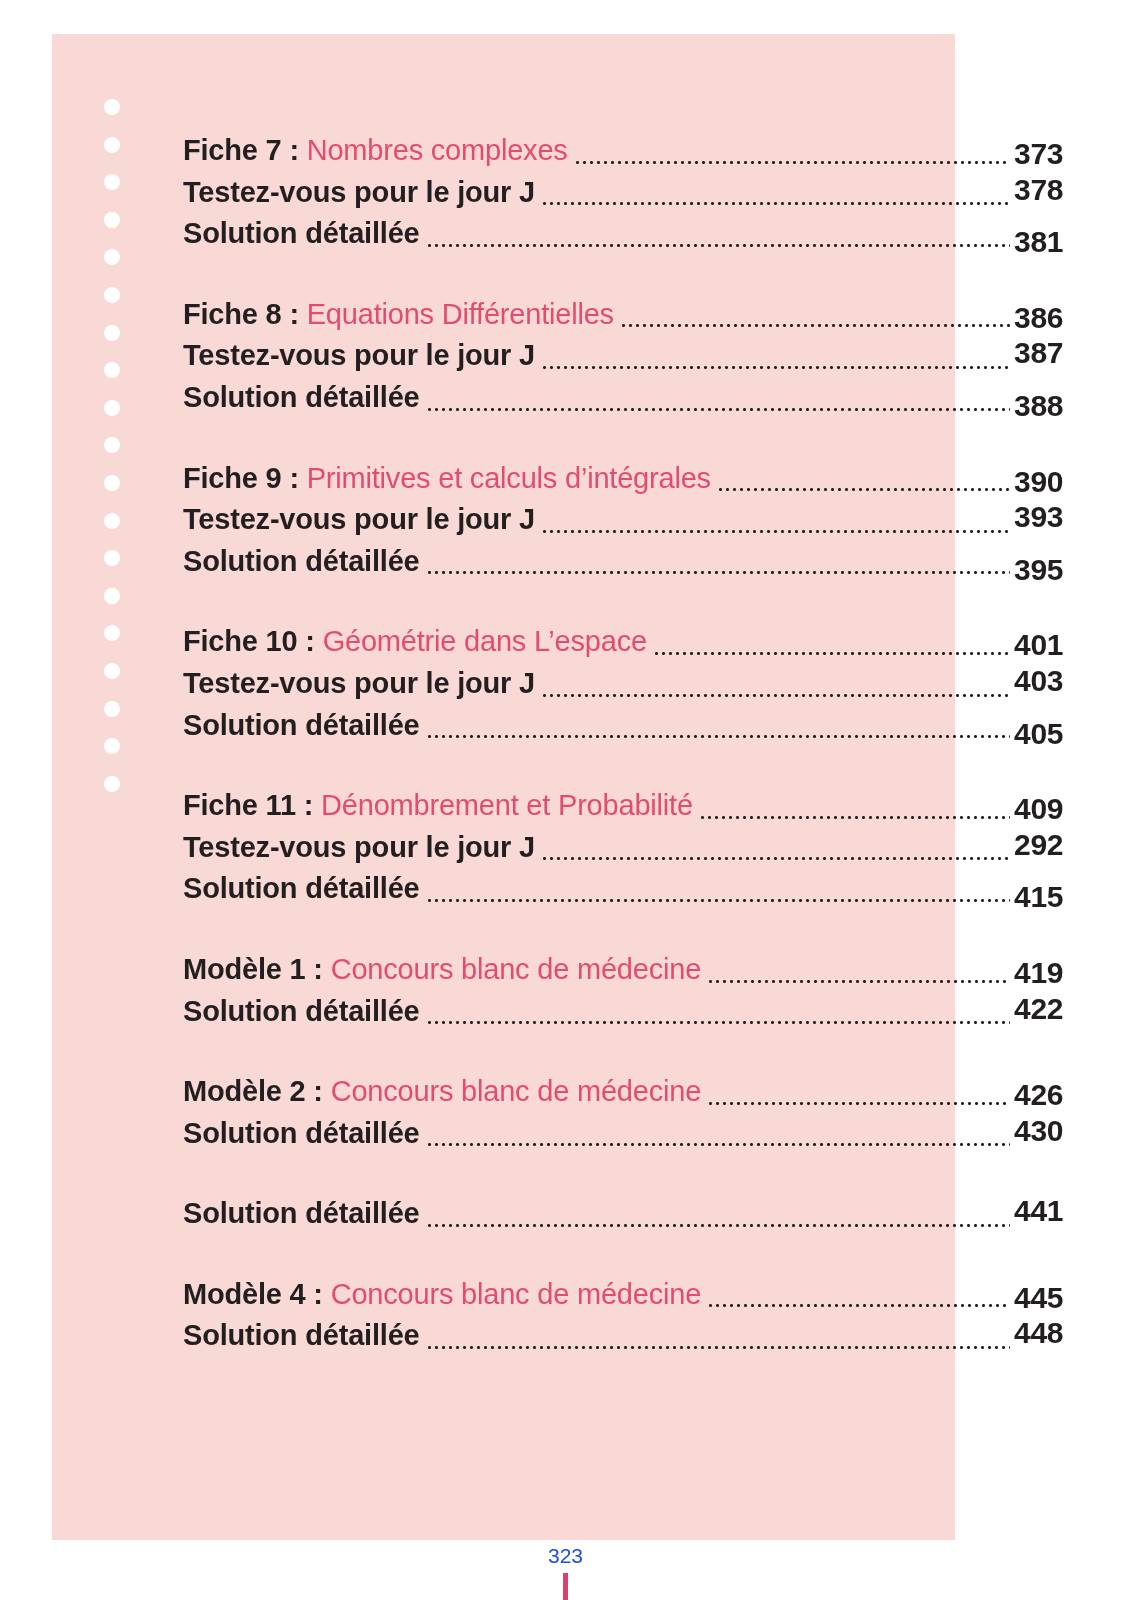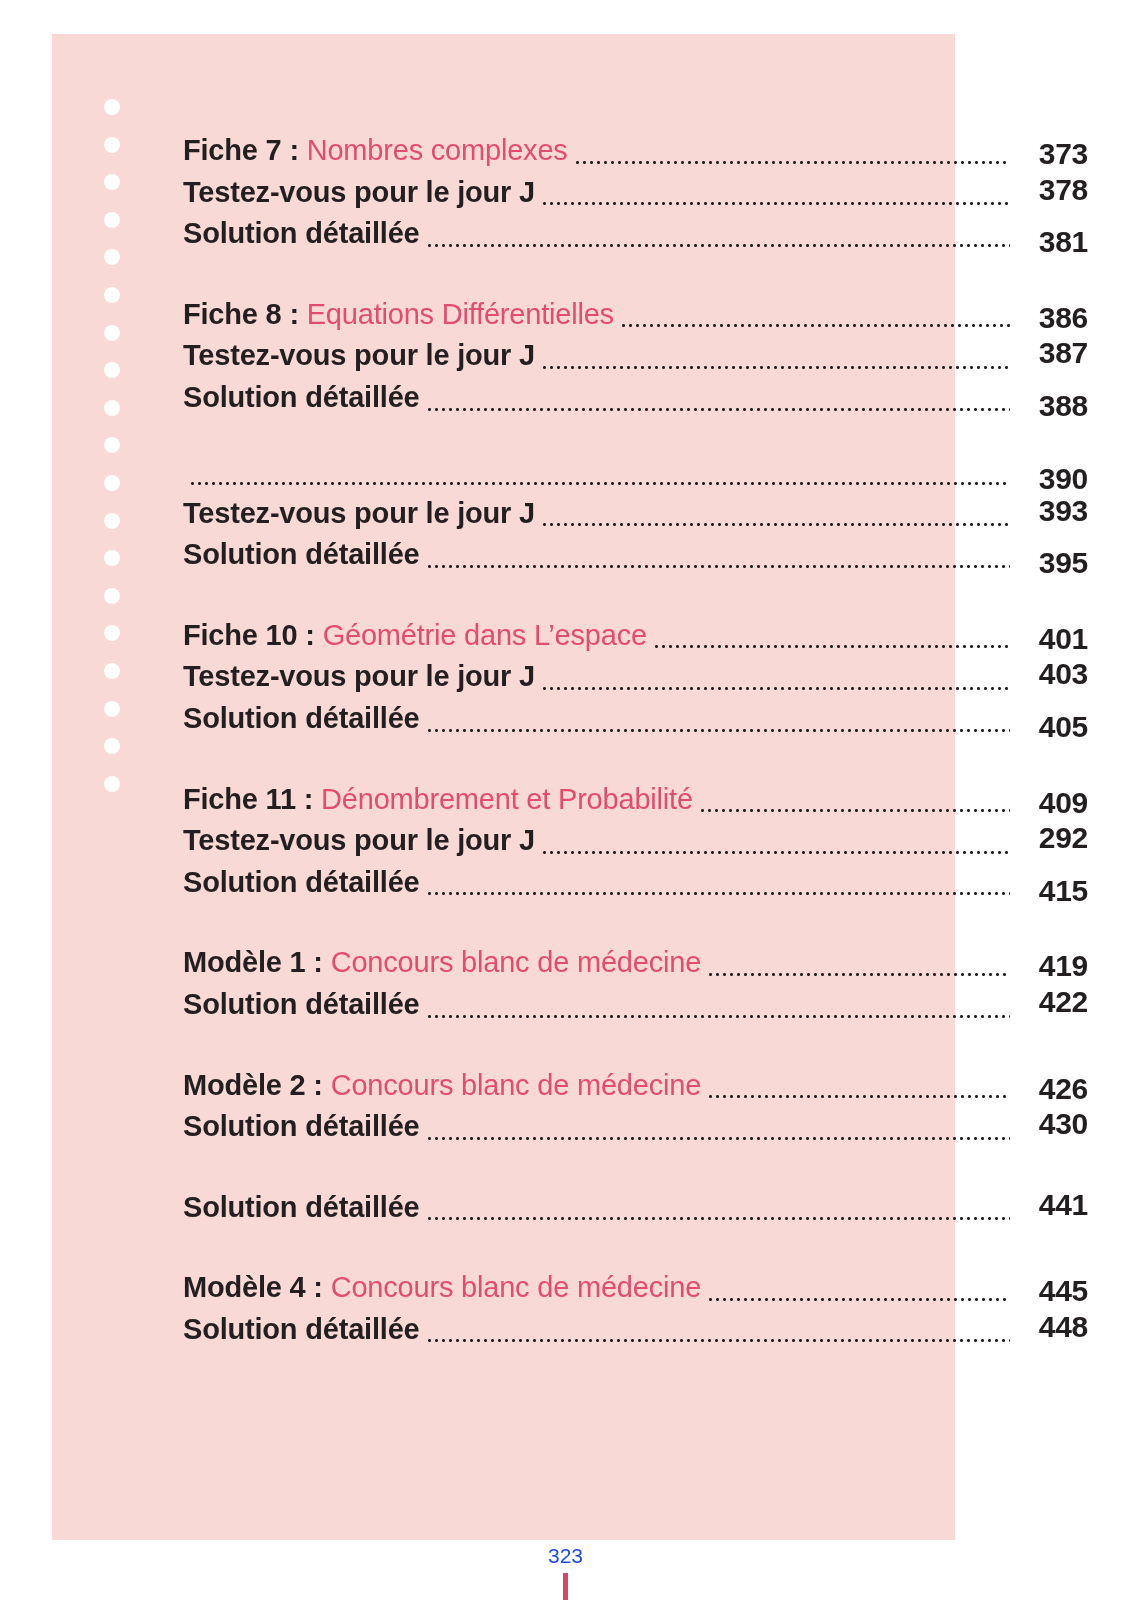--- a/index.html
+++ b/index.html
@@ -92,21 +92,21 @@
     background-size: 7px 7px;
     background-repeat: repeat-x;
     background-position: left bottom;
   }
 
   .page-num {
     flex: none;
     font-size: 30px;
     font-weight: bold;
     color: #231f20;
-    text-align: right;
+    text-align: left;
     min-width: 74px;
     letter-spacing: -0.3px;
     position: relative;
     top: 9px;
   }
 
   
   .toc-row.num-high .page-num { top: -2px; }
   .toc-row.num-mid  .page-num { top: 4px; }
 
@@ -188,20 +188,21 @@
           <div class="page-num">387</div>
         </div>
         <div class="toc-row">
           <div class="row-label">Solution détaillée</div>
           <div class="leader"></div>
           <div class="page-num">388</div>
         </div>
       </div>
       <div class="toc-group">
         <div class="toc-row num-mid">
+          <div class="row-label">Fiche 9 : <span class="accent">Primitives et calculs d’intégrales</span></div>
           <div class="leader"></div>
           <div class="page-num">390</div>
         </div>
         <div class="toc-row num-high">
           <div class="row-label">Testez-vous pour le jour J</div>
           <div class="leader"></div>
           <div class="page-num">393</div>
         </div>
         <div class="toc-row">
           <div class="row-label">Solution détaillée</div>

